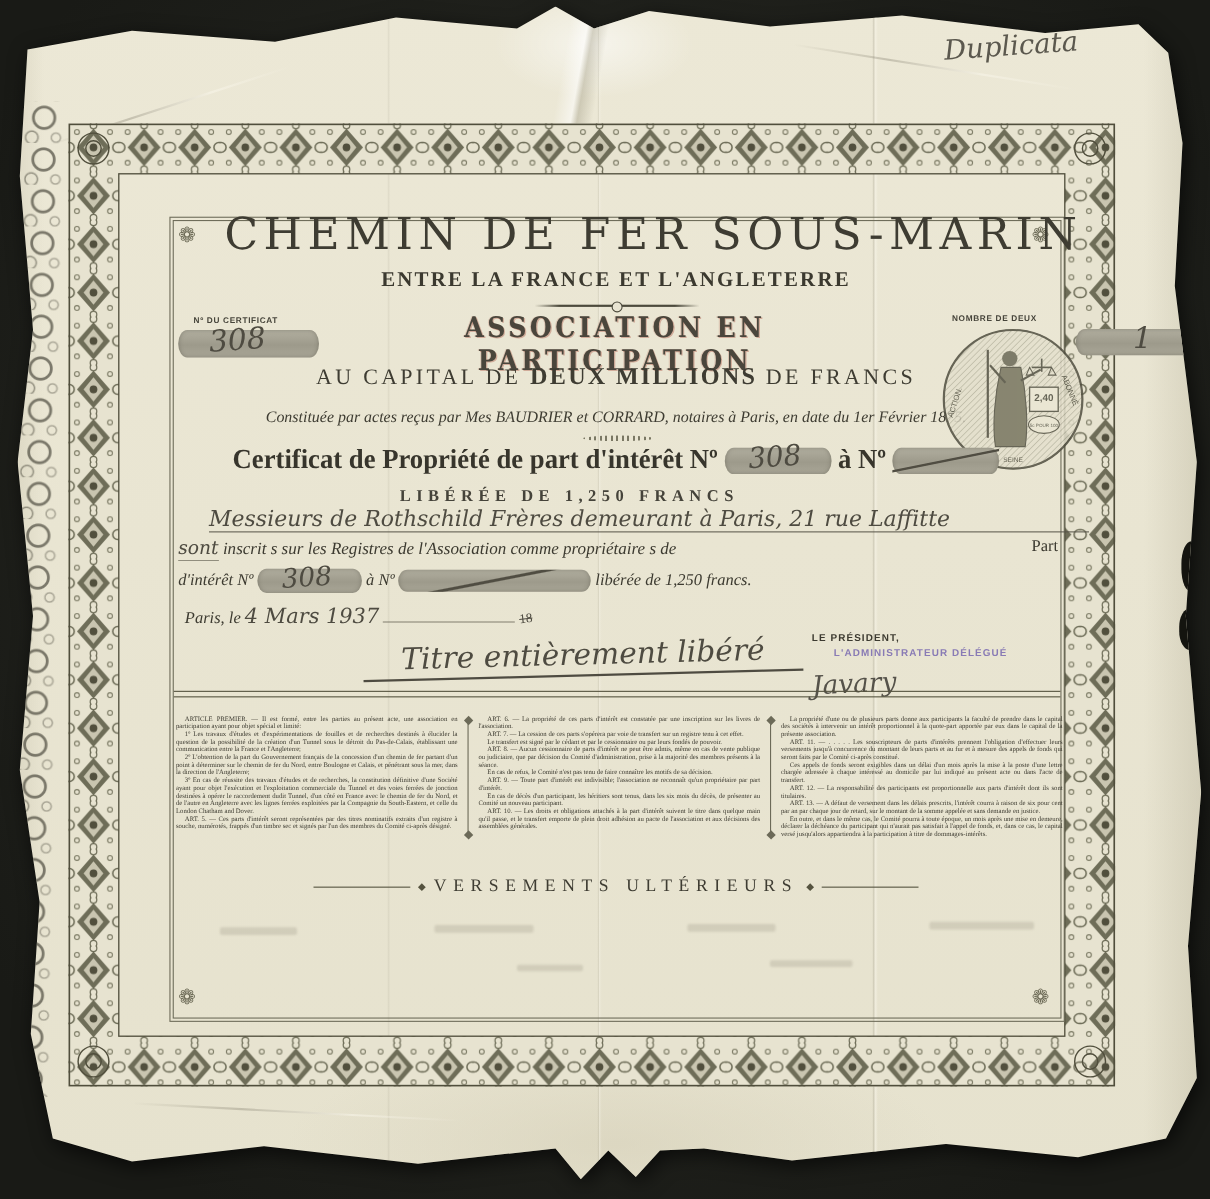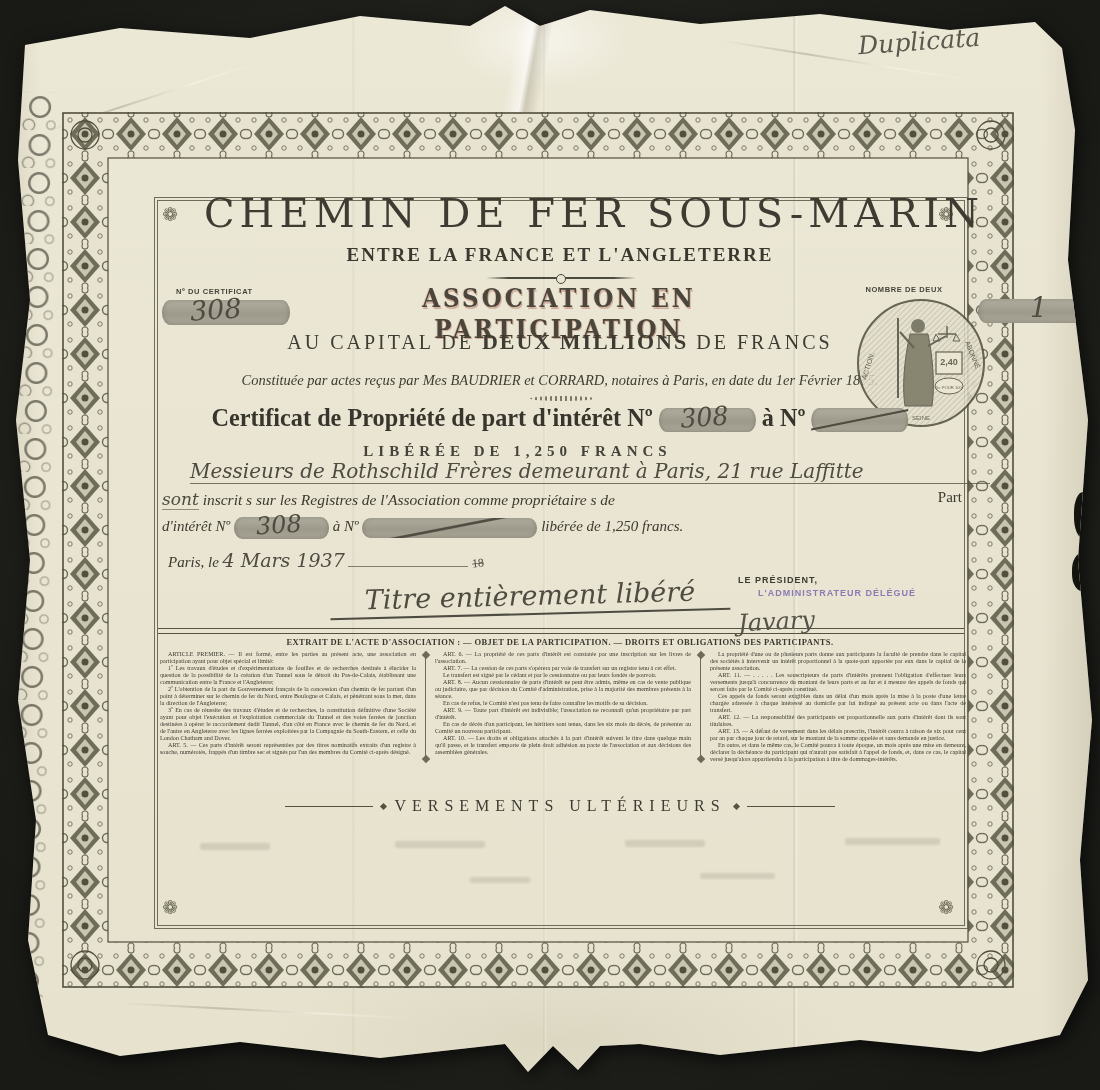--- a/index.html
+++ b/index.html
@@ -242,21 +242,20 @@
       <div class="abs president">
         <div class="p1">LE PRÉSIDENT,</div>
         <div class="stamp">L'ADMINISTRATEUR DÉLÉGUÉ</div>
         <div class="hand signature">Javary</div>
       </div>
 
       <div class="abs ctr hand titre-libere">Titre entièrement libéré</div>
 
       
       <div class="abs hr2"></div>
-      <div class="abs ctr extract-head">EXTRAIT DE L'ACTE D'ASSOCIATION : — OBJET DE LA PARTICIPATION. — DROITS ET OBLIGATIONS DES PARTICIPANTS.</div>
 
       <div class="abs cols">
         <div class="col">
             <p>ARTICLE PREMIER. — Il est formé, entre les parties au présent acte, une association en participation ayant pour objet spécial et limité:</p>
             <p>1º Les travaux d'études et d'expérimentations de fouilles et de recherches destinés à élucider la question de la possibilité de la création d'un Tunnel sous le détroit du Pas-de-Calais, établissant une communication entre la France et l'Angleterre;</p>
             <p>2º L'obtention de la part du Gouvernement français de la concession d'un chemin de fer partant d'un point à déterminer sur le chemin de fer du Nord, entre Boulogne et Calais, et pénétrant sous la mer, dans la direction de l'Angleterre;</p>
             <p>3º En cas de réussite des travaux d'études et de recherches, la constitution définitive d'une Société ayant pour objet l'exécution et l'exploitation commerciale du Tunnel et des voies ferrées de jonction destinées à opérer le raccordement dudit Tunnel, d'un côté en France avec le chemin de fer du Nord, et de l'autre en Angleterre avec les lignes ferrées exploitées par la Compagnie du South-Eastern, et celle du London Chatham and Dover.</p>
             <p>ART. 5. — Ces parts d'intérêt seront représentées par des titres nominatifs extraits d'un registre à souche, numérotés, frappés d'un timbre sec et signés par l'un des membres du Comité ci-après désigné.</p>
           </div>
         <div class="coldiv"></div>

